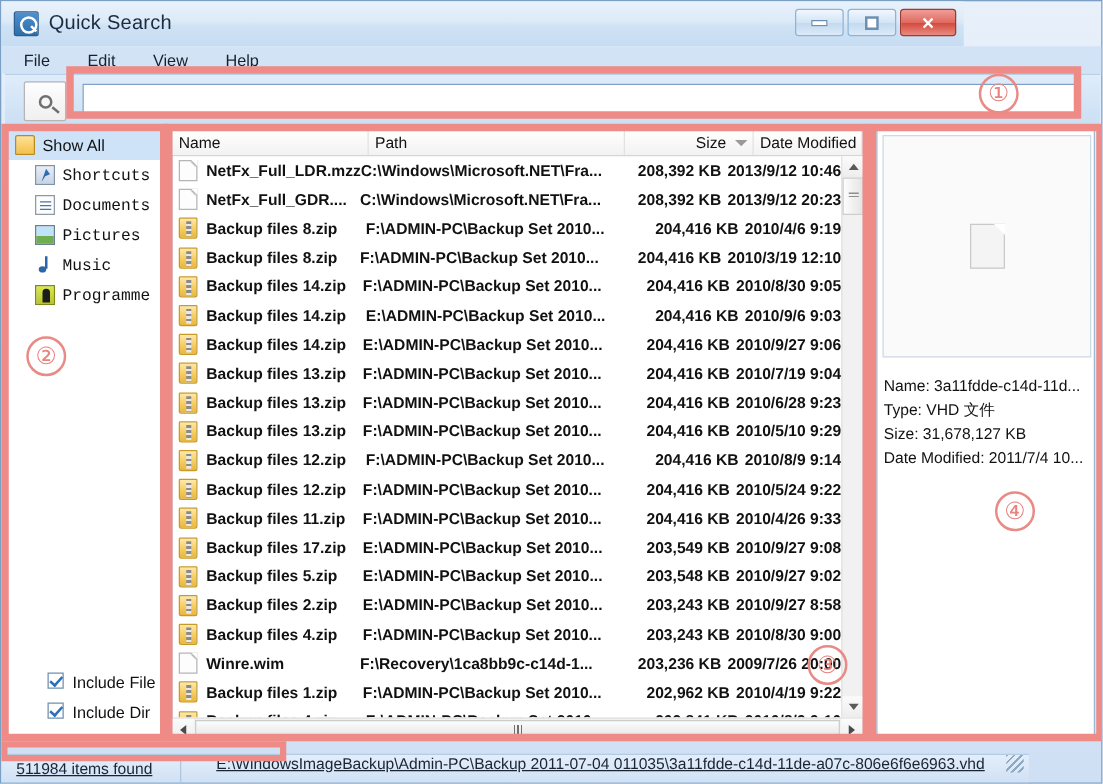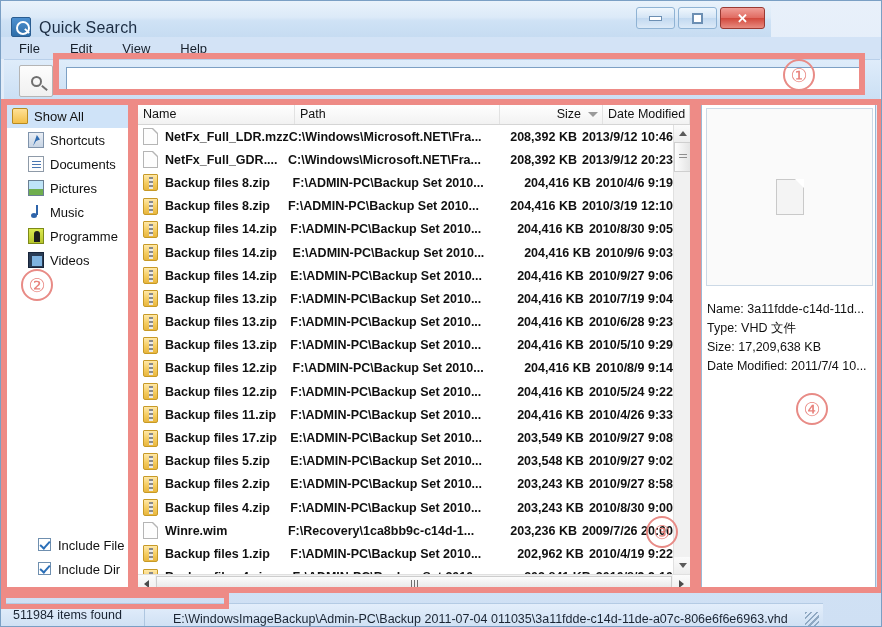--- a/index.html
+++ b/index.html
@@ -15,21 +15,21 @@
     width: 882px; height: 627px;
     background: linear-gradient(to bottom, #e8f0fa 0%, #d9e7f7 40%, #cfe0f4 100%);
     border: 1px solid #7a9fc4;
     overflow: hidden;
   }
 
   
   .titlebar {
     position: absolute; left: 0; top: 0; width: 770px; height: 36px;
     background: linear-gradient(to bottom, #e9f2fb 0%, #dceaf8 45%, #cfe2f5 55%, #c6dcf2 100%);
-    display: flex; align-items: flex-end;
+    display: flex; align-items: center;
   }
   .title-icon {
     margin-left: 10px; width: 20px; height: 20px;
     background: linear-gradient(to bottom,#4d90d0,#2e6ea8);
     border: 1px solid #2a5d91; border-radius: 2px;
     position: relative;
   }
   .title-icon::after {
     content: ""; position: absolute; left: 4px; top: 3px;
     width: 10px; height: 10px; border: 2px solid #ffffff; border-radius: 50%;
@@ -93,21 +93,21 @@
 
   
   .sidebar {
     position: absolute; left: 4px; top: 102px; width: 125px; height: 490px;
     background: #ffffff; border: 1px solid #9cb8d4;
   }
   .side-item {
     height: 24px; display: flex; align-items: center; padding-left: 6px; font-size: 13px; color: #111;
   }
   .side-item.selected { background: #cfe3f8; }
-  .side-item.child { padding-left: 22px; }
+  .side-item.child { padding-left: 22px; font-family: Liberation Mono, monospace; }
   .side-ico { width: 16px; height: 16px; margin-right: 6px; flex: 0 0 16px; position: relative; }
   .ic-showall { background: linear-gradient(to bottom,#ffe196,#f3c04a); border: 1px solid #b88a20; border-radius: 2px 2px 1px 1px; }
   .ic-shortcut { background: linear-gradient(to bottom,#e9eef5,#c7d4e4); border: 1px solid #7f93ab; }
   .ic-shortcut::after { content: ""; position: absolute; left: 4px; top: 2px; width: 7px; height: 11px; background: #2f6bb0; clip-path: polygon(0 100%,55% 0,100% 40%,45% 55%); }
   .ic-doc { background: #fdfdfd; border: 1px solid #8e9aa8; }
   .ic-doc::after { content: ""; position: absolute; left: 3px; top: 4px; width: 9px; height: 1px; box-shadow: 0 0 0 0 #4a76b0, 0 3px 0 0 #4a76b0, 0 6px 0 0 #4a76b0; background: #4a76b0; }
   .ic-music { background: transparent; }
   .ic-music::before { content: ""; position: absolute; left: 3px; top: 9px; width: 6px; height: 5px; background: #2e64aa; border-radius: 50%; }
   .ic-music::after { content: ""; position: absolute; left: 8px; top: 1px; width: 2px; height: 10px; background: #2e64aa; }
   .ic-pic { background: linear-gradient(to bottom,#bfe4f7 55%,#6fae4e 55%); border: 1px solid #6a7f93; }
@@ -246,22 +246,22 @@
     position: absolute; left: 795px; top: 392px;
     width: 32px; height: 32px; border: 2px solid #e88b86; border-radius: 50%;
     color: #e8837d; font-size: 19px; display: flex; align-items: center; justify-content: center;
     font-family: "Liberation Serif", serif;
   }
 
   
   .statusbar {
     position: absolute; left: 0; bottom: 0; width: 822px; height: 23px;
     background: linear-gradient(to bottom,#e3eefb,#d0e1f4);
-    border-top: 1px solid #b4cbe4; display: flex; align-items: flex-end;
-    font-size: 12.5px; color: #1a2432;
+    border-top: 1px solid #b4cbe4; display: flex; align-items: flex-start;
+    font-size: 12.5px; color: #1a2432; text-decoration: underline;
   }
   .st-count { width: 144px; padding-left: 12px; border-right: 1px solid #aec6e0; height: 100%; display: flex; align-items: center; }
   .st-path { flex: 1; padding-left: 28px; overflow: hidden; white-space: nowrap; }
   .resize-grip {
     width: 14px; height: 14px; margin-right: 4px;
     background:
       repeating-linear-gradient(135deg,#8fa8c2 0 1.5px,transparent 1.5px 4px);
   }
 
   
@@ -323,24 +323,20 @@
       <span class="side-ico ic-pic"></span>
       <span>Pictures</span>
     </div>
     <div class="side-item child">
       <span class="side-ico ic-music"></span>
       <span>Music</span>
     </div>
     <div class="side-item child">
       <span class="side-ico ic-prog"></span>
       <span>Programme</span>
-    </div>
-    <div class="side-item child">
-      <span class="side-ico ic-vid"></span>
-      <span>Videos</span>
     </div>
 
     <div class="side-checks">
       <div class="chkrow">
         <span class="chkbox"></span>
         <span>Include File</span>
       </div>
       <div class="chkrow">
         <span class="chkbox"></span>
         <span>Include Dir</span>
@@ -571,21 +567,21 @@
   </div>
   <div class="circ3">③</div>
 
   <div class="preview">
     <div class="pv-thumb">
       <div class="bigpage"></div>
     </div>
     <div class="pv-meta">
       <div>Name: 3a11fdde-c14d-11d...</div>
       <div>Type: VHD 文件</div>
-      <div>Size: 17,209,638 KB</div>
+      <div>Size: 31,678,127 KB</div>
       <div>Date Modified: 2011/7/4 10...</div>
     </div>
   </div>
   <div class="circ4">④</div>
 
   <div class="statusbar">
     <div class="st-count">511984 items found</div>
     <div class="st-path">E:\WindowsImageBackup\Admin-PC\Backup 2011-07-04 011035\3a11fdde-c14d-11de-a07c-806e6f6e6963.vhd</div>
     <div class="resize-grip"></div>
   </div>

